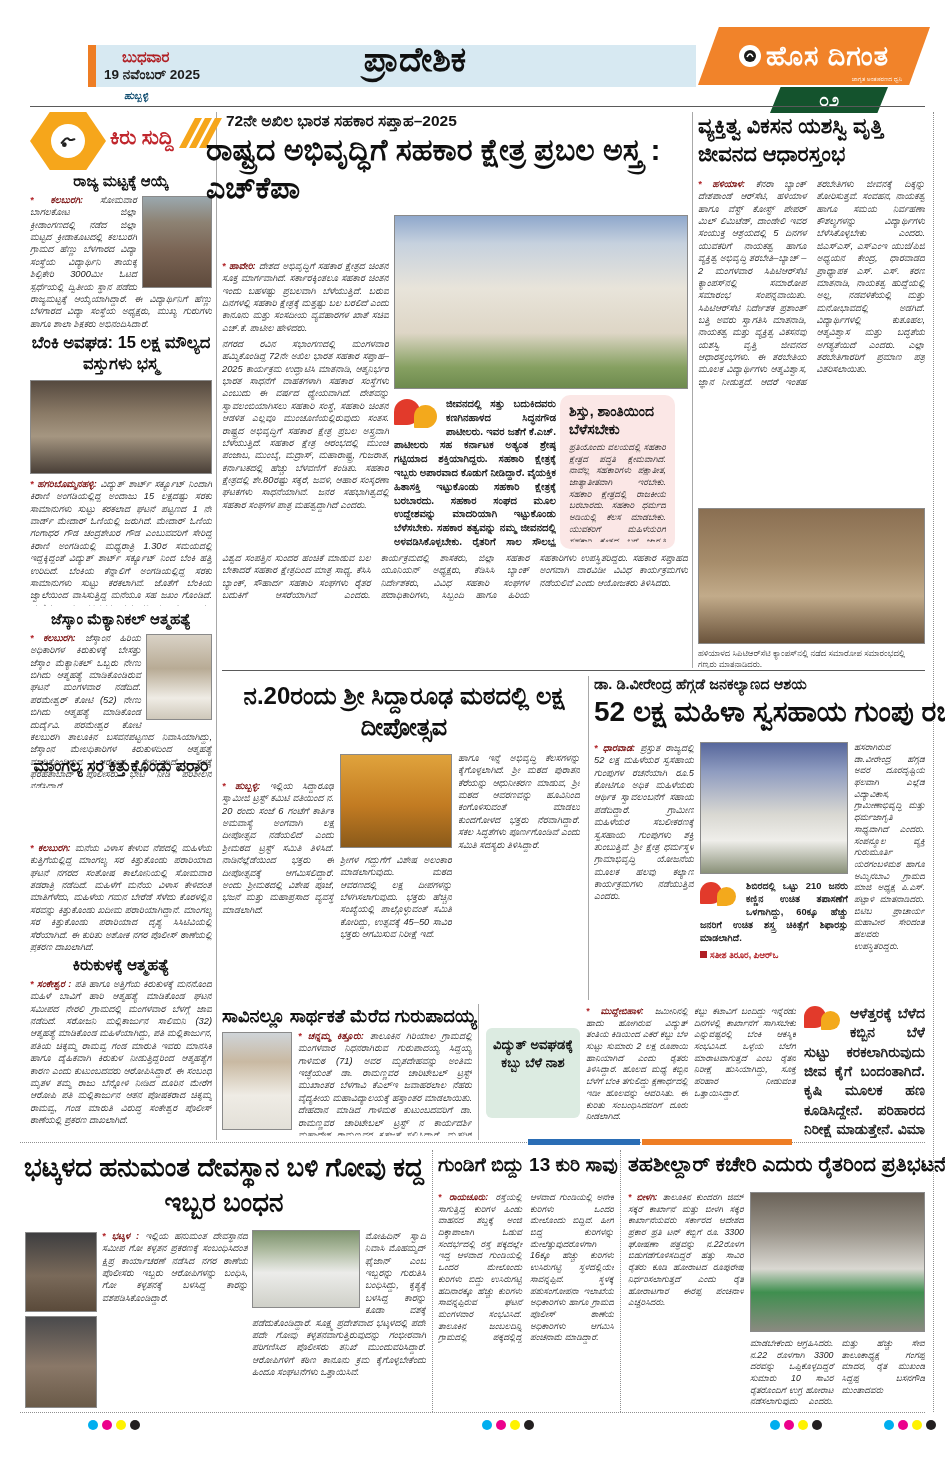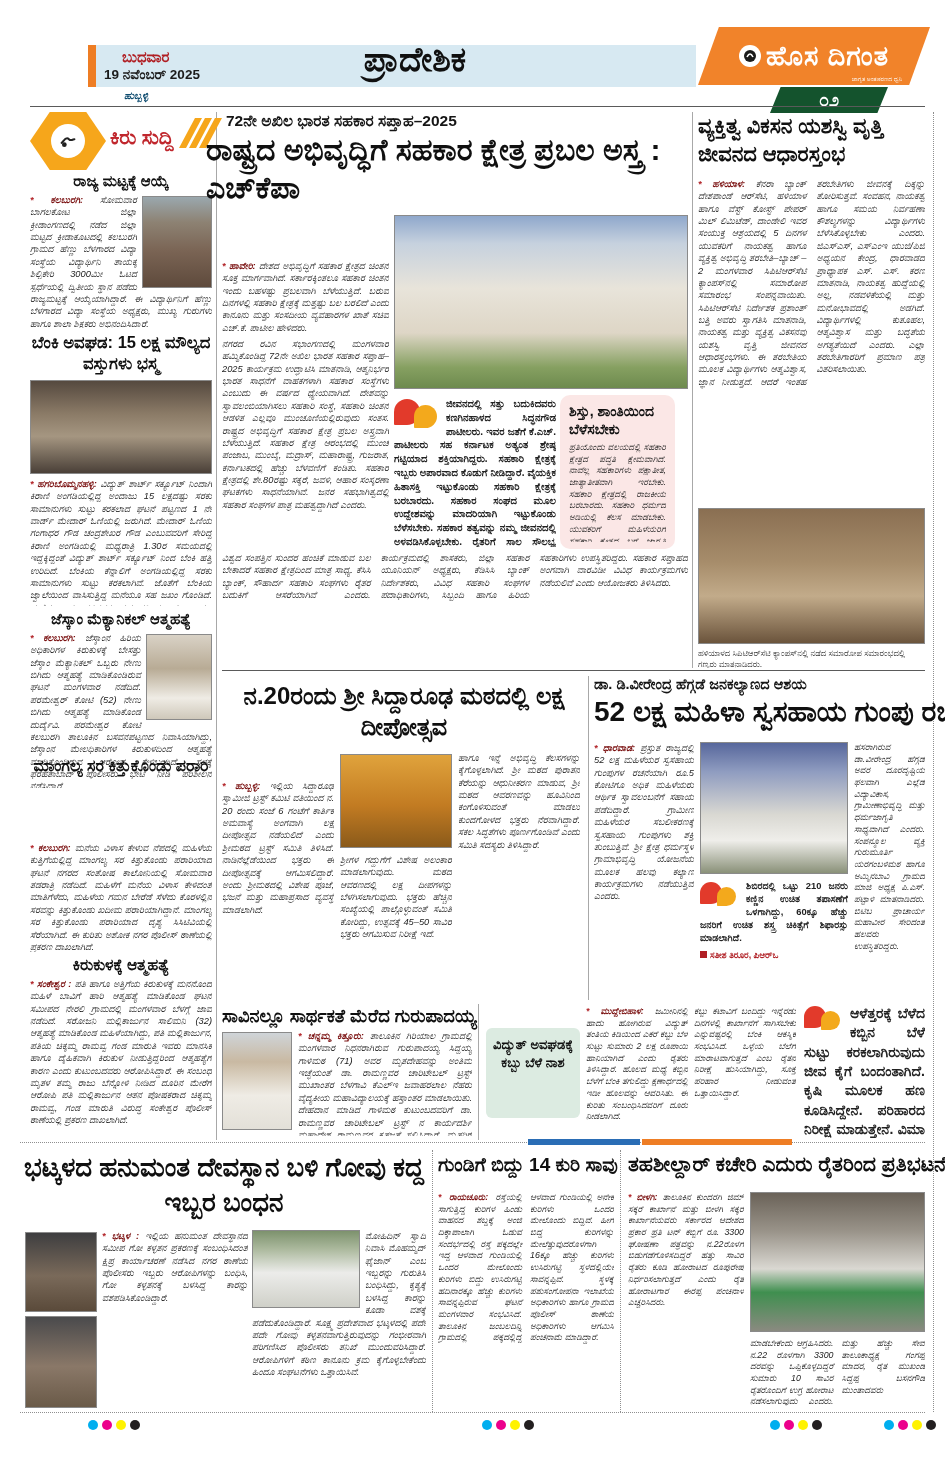--- a/index.html
+++ b/index.html
@@ -215,21 +215,21 @@
   <div class="abs ph" style="left:25px;top:1316px;width:72px;height:92px;background:linear-gradient(180deg,#4a4a4c 0%,#8a7868 55%,#6a5a48 100%);"></div>
   <div class="abs body" style="left:102px;top:1230px;width:146px;height:180px;">
     <span class="dl">ಭಟ್ಕಳ :</span>
     <span>ಇಲ್ಲಿಯ ಹನುಮಂತ ದೇವಸ್ಥಾನದ ಸಮೀಪ ಗೋ ಕಳ್ಳತನ ಪ್ರಕರಣಕ್ಕೆ ಸಂಬಂಧಿಸಿದಂತೆ ಕ್ಷಿಪ್ರ ಕಾರ್ಯಾಚರಣೆ ನಡೆಸಿದ ನಗರ ಠಾಣೆಯ ಪೊಲೀಸರು ಇಬ್ಬರು ಆರೋಪಿಗಳನ್ನು ಬಂಧಿಸಿ, ಗೋ ಕಳ್ಳತನಕ್ಕೆ ಬಳಸಿದ್ದ ಕಾರನ್ನು ವಶಪಡಿಸಿಕೊಂಡಿದ್ದಾರೆ.</span>
   </div>
   <div class="abs body" style="left:252px;top:1230px;width:174px;height:180px;">
     <span class="ph" style="float:left;width:108px;height:78px;margin:0 5px 3px 0;background:linear-gradient(180deg,#7d926d 0%,#aebBA0 25%,#ececea 55%,#cfd0c8 100%);"></span>
     <span>ಮೋಹಿದಿನ್ ಸ್ವಾದಿ ನಿವಾಸಿ ಮೊಹಮ್ಮದ್ ಫೈಜಾನ್ ಎಂಬ ಇಬ್ಬರನ್ನು ಗುರುತಿಸಿ ಬಂಧಿಸಿದ್ದು, ಕೃತ್ಯಕ್ಕೆ ಬಳಸಿದ್ದ ಕಾರನ್ನು ಕೂಡಾ ವಶಕ್ಕೆ ಪಡೆದುಕೊಂಡಿದ್ದಾರೆ. ಸೂಕ್ಷ್ಮ ಪ್ರದೇಶವಾದ ಭಟ್ಕಳದಲ್ಲಿ ಪದೇ ಪದೇ ಗೋವು ಕಳ್ಳತನವಾಗುತ್ತಿರುವುದನ್ನು ಗಂಭೀರವಾಗಿ ಪರಿಗಣಿಸಿದ ಪೊಲೀಸರು ತನಿಖೆ ಮುಂದುವರಿಸಿದ್ದಾರೆ. ಆರೋಪಿಗಳಿಗೆ ಕಠಿಣ ಕಾನೂನು ಕ್ರಮ ಕೈಗೊಳ್ಳಬೇಕೆಂದು ಹಿಂದೂ ಸಂಘಟನೆಗಳು ಒತ್ತಾಯಿಸಿವೆ.</span>
   </div>
 
-  <div class="abs hl center nowrap" style="left:438px;top:1154px;width:176px;font-size:19px;">ಗುಂಡಿಗೆ ಬಿದ್ದು 14 ಕುರಿ ಸಾವು</div>
+  <div class="abs hl center nowrap" style="left:438px;top:1154px;width:176px;font-size:19px;">ಗುಂಡಿಗೆ ಬಿದ್ದು 13 ಕುರಿ ಸಾವು</div>
   <div class="abs body sm" style="left:438px;top:1192px;width:176px;height:218px;column-count:2;column-gap:8px;">
     <span class="dl">ರಾಯಚೂರು:</span>
     <span>ರಸ್ತೆಯಲ್ಲಿ ಸಾಗುತ್ತಿದ್ದ ಕುರಿಗಳ ಹಿಂಡು ವಾಹನದ ಶಬ್ದಕ್ಕೆ ಅಂಜಿ ದಿಕ್ಕಾಪಾಲಾಗಿ ಓಡುವ ಸಂದರ್ಭದಲ್ಲಿ ರಸ್ತೆ ಪಕ್ಕದಲ್ಲೇ ಇದ್ದ ಆಳವಾದ ಗುಂಡಿಯಲ್ಲಿ ಒಂದರ ಮೇಲೊಂದು ಕುರಿಗಳು ಬಿದ್ದು ಉಸಿರುಗಟ್ಟಿ ಹದಿನಾರಕ್ಕೂ ಹೆಚ್ಚು ಕುರಿಗಳು ಸಾವನ್ನಪ್ಪಿರುವ ಘಟನೆ ಮಂಗಳವಾರ ಸಂಭವಿಸಿದೆ. ತಾಲೂಕಿನ ಜಂಬಲದಿನ್ನಿ ಗ್ರಾಮದಲ್ಲಿ ಪಕ್ಕದಲ್ಲಿದ್ದ ಆಳವಾದ ಗುಂಡಿಯಲ್ಲಿ ಅನೇಕ ಕುರಿಗಳು ಒಂದರ ಮೇಲೊಂದು ಬಿದ್ದಿವೆ. ಹೀಗೆ ಬಿದ್ದ ಕುರಿಗಳನ್ನು ಮೇಲೆತ್ತುವುದರೊಳಗಾಗಿ 16ಕ್ಕೂ ಹೆಚ್ಚು ಕುರಿಗಳು ಉಸಿರುಗಟ್ಟಿ ಸ್ಥಳದಲ್ಲಿಯೇ ಸಾವನ್ನಪ್ಪಿವೆ. ಸ್ಥಳಕ್ಕೆ ಪಶುಸಂಗೋಪನಾ ಇಲಾಖೆಯ ಅಧಿಕಾರಿಗಳು ಹಾಗೂ ಗ್ರಾಮದ ಪೊಲೀಸ್ ಠಾಣೆಯ ಅಧಿಕಾರಿಗಳು ಆಗಮಿಸಿ ಪಂಚನಾಮೆ ಮಾಡಿದ್ದಾರೆ.</span>
   </div>
 
   <div class="abs hl center nowrap" style="left:628px;top:1152px;width:297px;font-size:20.5px;">ತಹಶೀಲ್ದಾರ್ ಕಚೇರಿ ಎದುರು ರೈತರಿಂದ ಪ್ರತಿಭಟನೆ</div>
   <div class="abs body sm" style="left:628px;top:1192px;width:116px;height:220px;">
     <span class="dl">ಬೀಳಗಿ:</span>
     <span>ತಾಲೂಕಿನ ಕುಂದರಗಿ ಜಿಮ್ ಸಕ್ಕರೆ ಕಾರ್ಖಾನೆ ಮತ್ತು ಬೀಳಗಿ ಸಕ್ಕರೆ ಕಾರ್ಖಾನೆಯವರು ಸರ್ಕಾರದ ಆದೇಶದ ಪ್ರಕಾರ ಪ್ರತಿ ಟನ್ ಕಬ್ಬಿಗೆ ರೂ. 3300 ಘೋಷಣಾ ಪತ್ರವನ್ನು ನ.22ರೊಳಗೆ ಬಿಡುಗಡೆಗೊಳಿಸದಿದ್ದರೆ ಹತ್ತು ಸಾವಿರ ರೈತರು ಕೂಡಿ ಹೋರಾಟದ ರೂಪುರೇಷೆ ನಿರ್ಧರಿಸಲಾಗುತ್ತದೆ ಎಂದು ರೈತ ಹೋರಾಟಗಾರ ಈರಪ್ಪ ಪಂಚಿನಾಳ ಎಚ್ಚರಿಸಿದರು.</span>
   </div>

